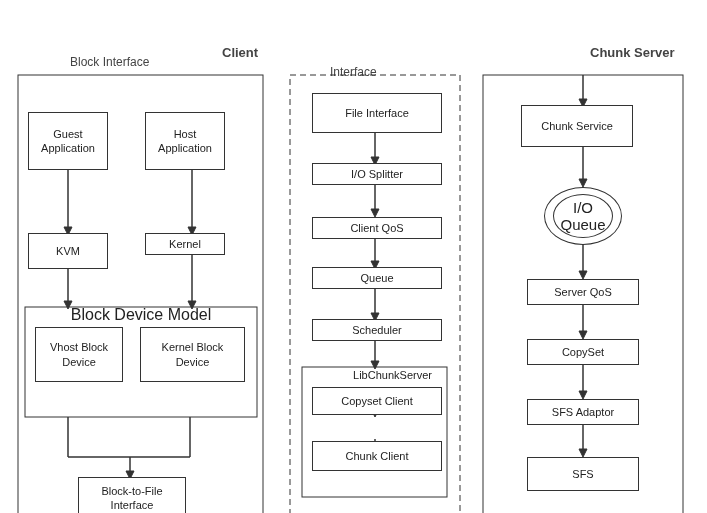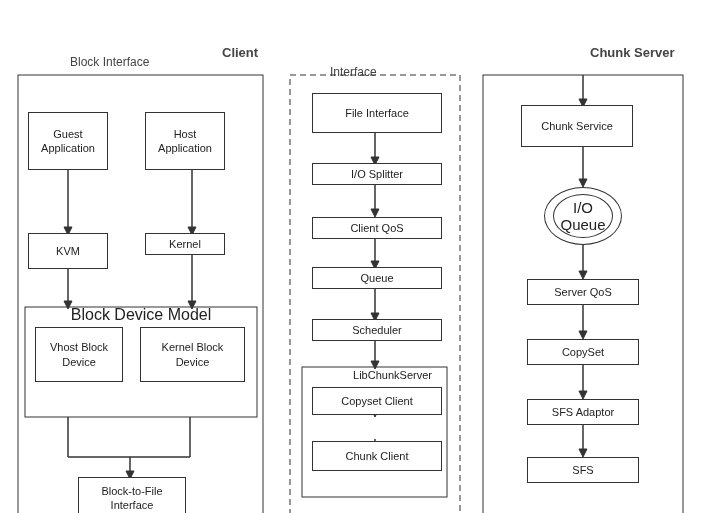--- a/index.html
+++ b/index.html
@@ -229,17 +229,17 @@
   </div>
 
   <div class="box" style="left:527px; top:302px; width:112px; height:26px;">
     <span>CopySet</span>
   </div>
 
   <div class="box" style="left:527px; top:362px; width:112px; height:26px;">
     <span>SFS Adaptor</span>
   </div>
 
-  <div class="box" style="left:527px; top:420px; width:112px; height:26px;">
+  <div class="box" style="left:527px; top:420px; width:112px; height:34px;">
     <span>SFS</span>
   </div>
 
 </div>
 
 </body></html>

